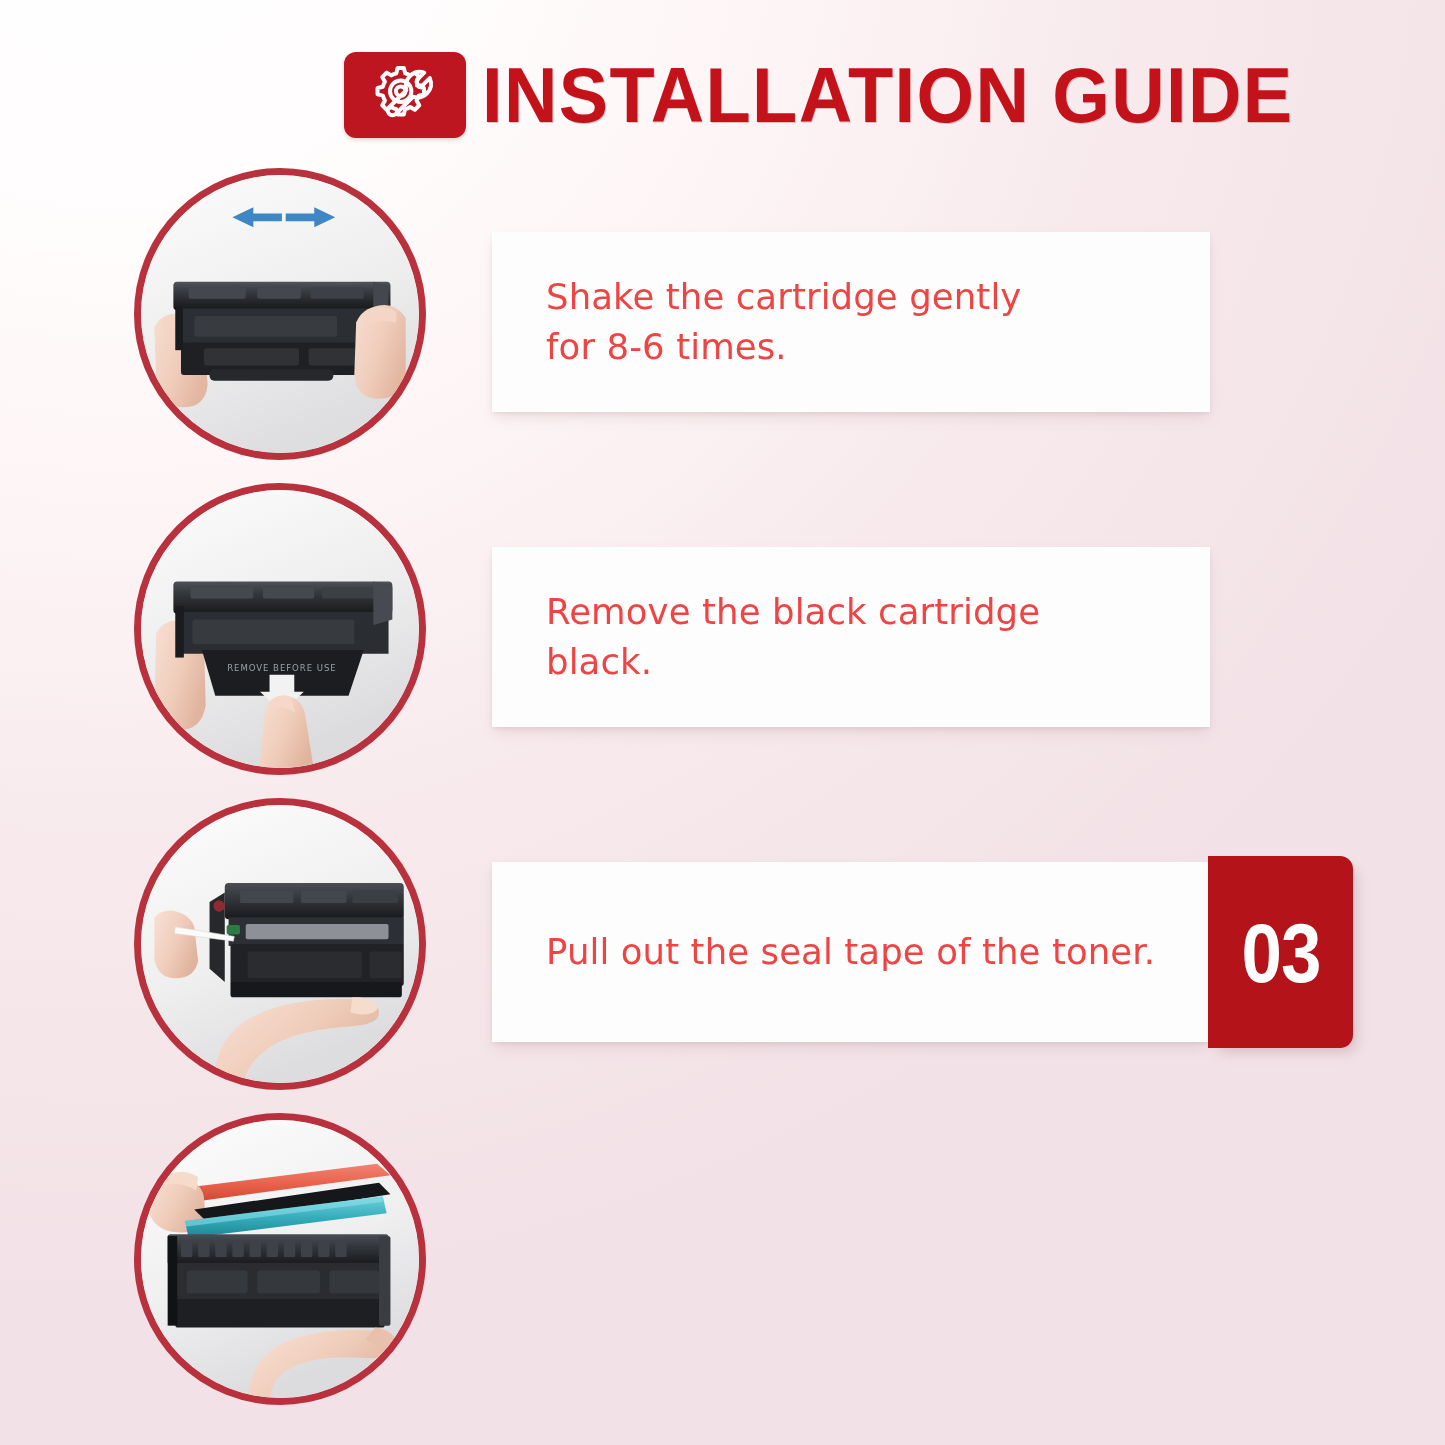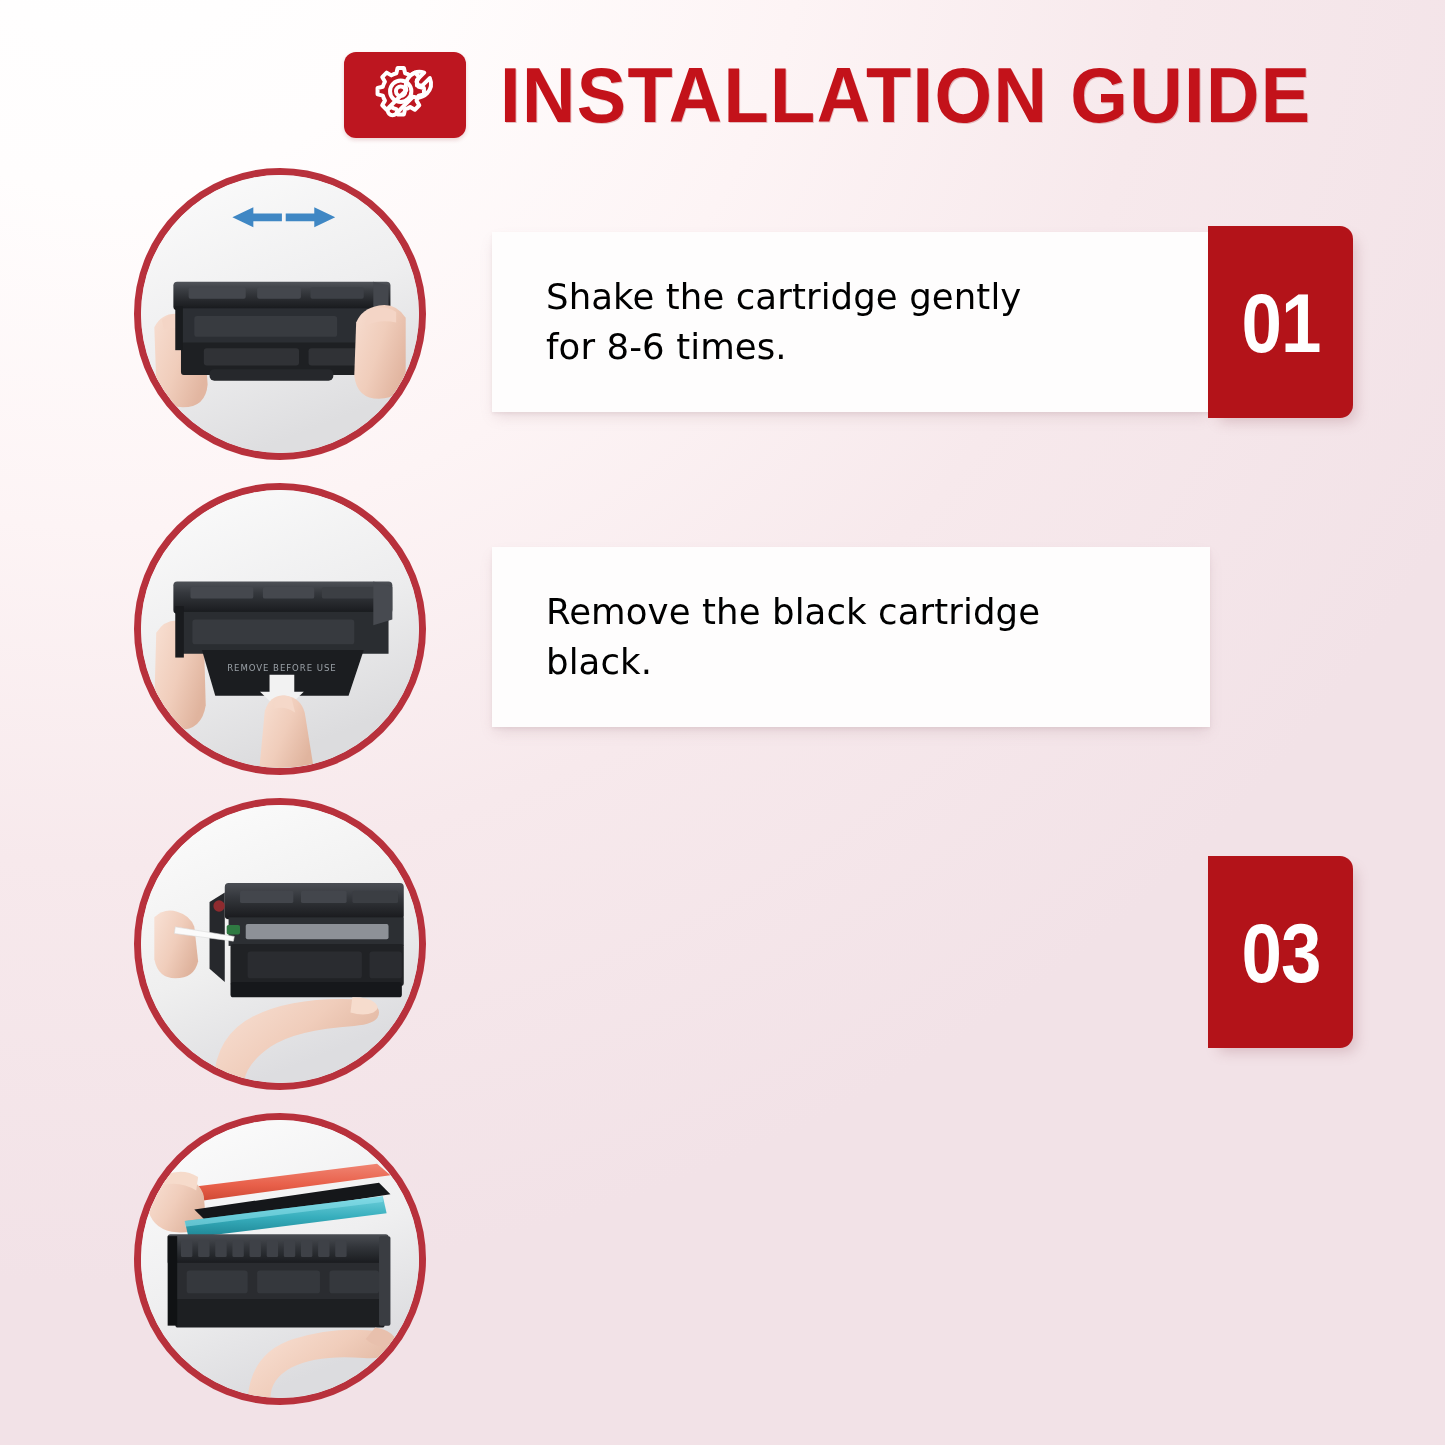--- a/index.html
+++ b/index.html
@@ -24,21 +24,21 @@
     overflow: hidden;
   }
 
   
   #header {
     position: absolute;
     left: 344px;
     top: 52px;
     display: flex;
     align-items: center;
-    gap: 34px;
+    gap: 16px;
   }
   #logo-badge {
     width: 122px;
     height: 86px;
     background: #bd1620;
     border-radius: 12px;
     display: flex;
     align-items: center;
     justify-content: center;
     box-shadow: 0 2px 4px rgba(140, 20, 28, 0.18);
@@ -107,21 +107,21 @@
   }
   .card-text {
     position: absolute;
     left: 54px;
     top: 0;
     right: 30px;
     height: 100%;
     display: flex;
     flex-direction: column;
     justify-content: center;
-    color: #000000;
+    color: #ef4444;
     font-family: "DejaVu Sans", "Liberation Sans", sans-serif;
     font-size: 35.5px;
     line-height: 1.34;
     font-weight: 400;
     letter-spacing: 0.1px;
   }
   .card-text .l2 { margin-top: 2px; }
 
   
   .num-block {
@@ -232,23 +232,20 @@
         </div>
       </div>
     </div>
 
     <div class="card">
       <div class="card-text">
         <div class="l1">Shake the cartridge gently</div>
         <div class="l2">for 8-6 times.</div>
       </div>
     </div>
-    <div class="num-block">
-      <span>01</span>
-    </div>
   </div>
 
   <div class="step step-2">
     <div class="photo-wrap">
       <div class="photo-ring">
         <div class="photo-inner">
           <svg viewBox="0 0 292 292" aria-hidden="true">
             <defs>
               <linearGradient id="bg2" x1="0" y1="0" x2="0.4" y2="1">
                 <stop offset="0%" stop-color="#fcfcfc"></stop>
@@ -354,20 +351,26 @@
 
             <g>
               <path d="M76 292 q2 -50 42 -70 q40 -20 104 -18 q28 2 28 14 q0 12 -26 14 q-62 4 -88 22 q-26 18 -28 38 Z" fill="url(#skin3)"></path>
               <path d="M222 202 q18 0 24 6 q6 6 -2 10 q-10 4 -24 0 Z" fill="#f6dccd"></path>
             </g>
           </svg>
         </div>
       </div>
     </div>
 
+    <div class="card">
+      <div class="card-text">
+        <div class="l1">Pull out the seal tape of the toner.</div>
+
+      </div>
+    </div>
     <div class="num-block">
       <span>03</span>
     </div>
   </div>
 
   <div class="step step-4">
     <div class="photo-wrap">
       <div class="photo-ring">
         <div class="photo-inner">
           <svg viewBox="0 0 292 292" aria-hidden="true">

